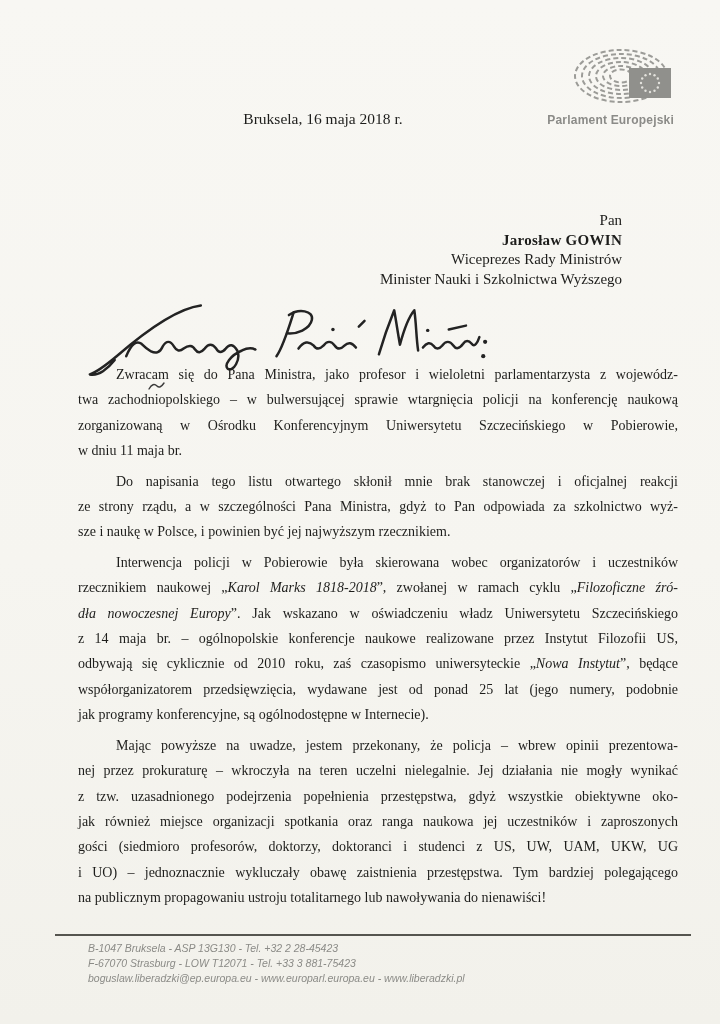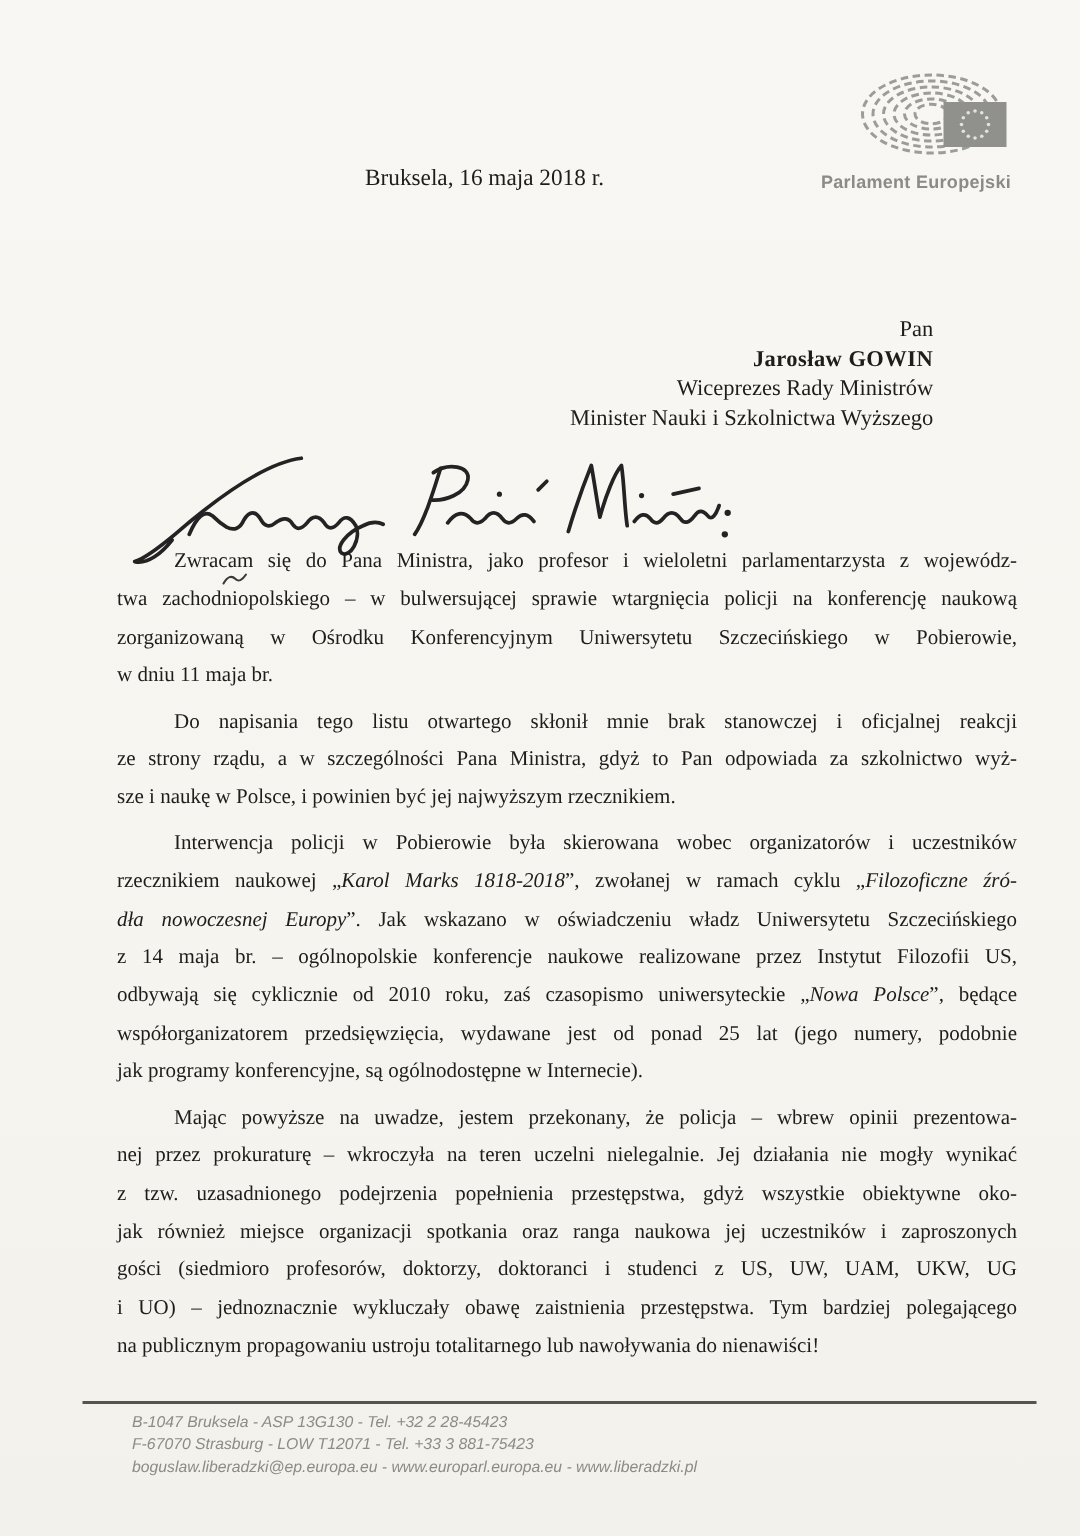--- a/index.html
+++ b/index.html
@@ -132,21 +132,21 @@
       <div class="para">
         <div class="line first">Do napisania tego listu otwartego skłonił mnie brak stanowczej i oficjalnej reakcji</div>
         <div class="line">ze strony rządu, a w szczególności Pana Ministra, gdyż to Pan odpowiada za szkolnictwo wyż-</div>
         <div class="line last">sze i naukę w Polsce, i powinien być jej najwyższym rzecznikiem.</div>
       </div>
       <div class="para">
         <div class="line first">Interwencja policji w Pobierowie była skierowana wobec organizatorów i uczestników</div>
         <div class="line"><span>rzecznikiem naukowej „</span><span class="it">Karol Marks 1818-2018</span><span>”, zwołanej w ramach cyklu „</span><span class="it">Filozoficzne źró-</span><span></span></div>
         <div class="line"><span></span><span class="it">dła nowoczesnej Europy</span><span>”. Jak wskazano w oświadczeniu władz Uniwersytetu Szczecińskiego</span></div>
         <div class="line">z 14 maja br. – ogólnopolskie konferencje naukowe realizowane przez Instytut Filozofii US,</div>
-        <div class="line"><span>odbywają się cyklicznie od 2010 roku, zaś czasopismo uniwersyteckie „</span><span class="it">Nowa Polsce</span><span>”, będące</span></div>
+        <div class="line"><span>odbywają się cyklicznie od 2010 roku, zaś czasopismo uniwersyteckie „</span><span class="it">Nowa Instytut</span><span>”, będące</span></div>
         <div class="line">współorganizatorem przedsięwzięcia, wydawane jest od ponad 25 lat (jego numery, podobnie</div>
         <div class="line last">jak programy konferencyjne, są ogólnodostępne w Internecie).</div>
       </div>
       <div class="para">
         <div class="line first">Mając powyższe na uwadze, jestem przekonany, że policja – wbrew opinii prezentowa-</div>
         <div class="line">nej przez prokuraturę – wkroczyła na teren uczelni nielegalnie. Jej działania nie mogły wynikać</div>
         <div class="line">z tzw. uzasadnionego podejrzenia popełnienia przestępstwa, gdyż wszystkie obiektywne oko-</div>
         <div class="line">jak również miejsce organizacji spotkania oraz ranga naukowa jej uczestników i zaproszonych</div>
         <div class="line">gości (siedmioro profesorów, doktorzy, doktoranci i studenci z US, UW, UAM, UKW, UG</div>
         <div class="line">i UO) – jednoznacznie wykluczały obawę zaistnienia przestępstwa. Tym bardziej polegającego</div>

